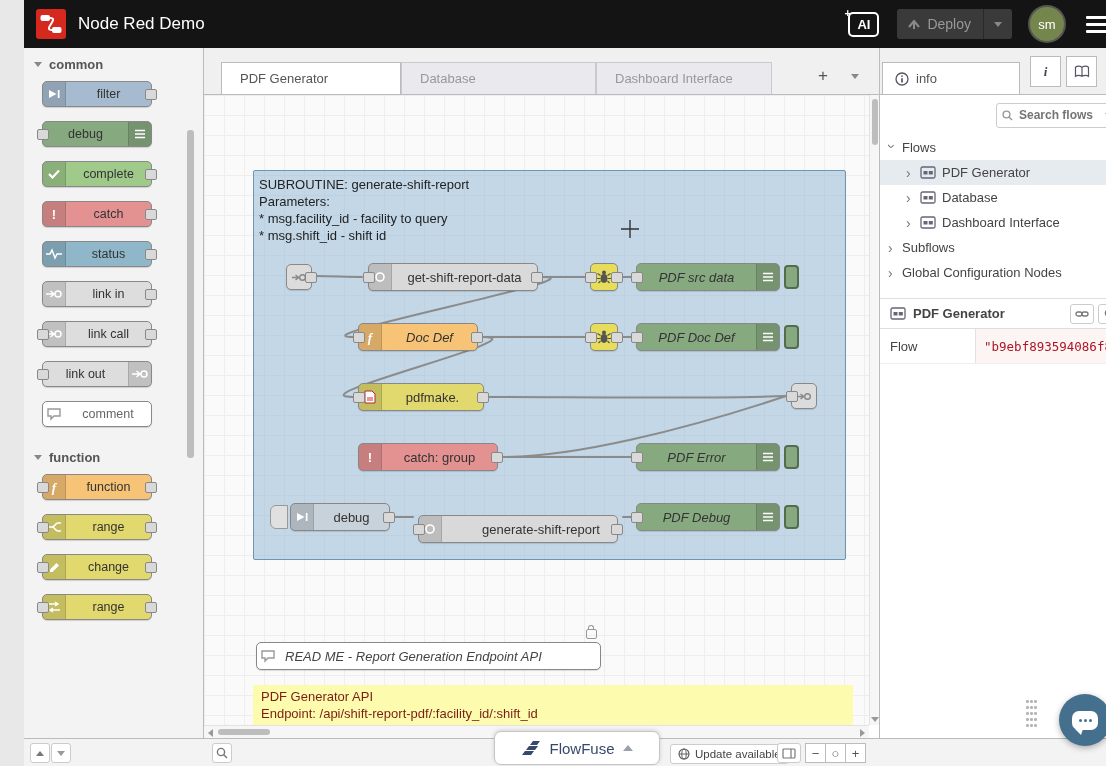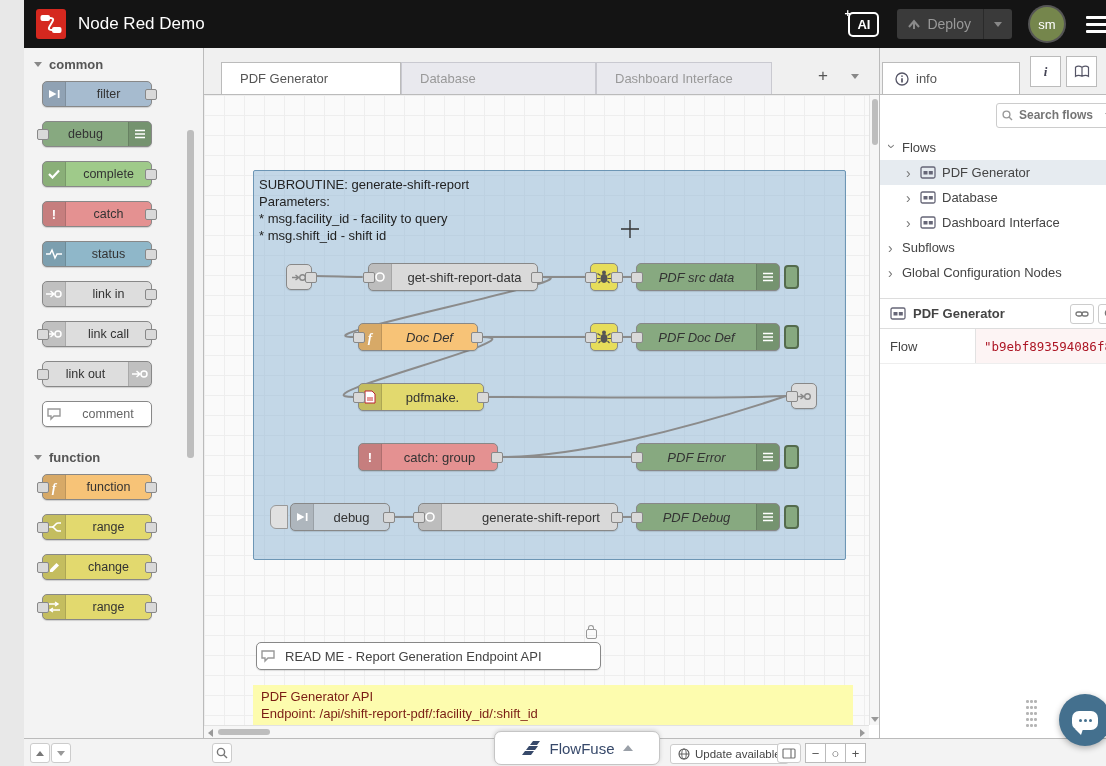--- a/index.html
+++ b/index.html
@@ -83,21 +83,21 @@
   .fnode{position:absolute;height:28px;border:1px solid #888;border-radius:5px;box-sizing:border-box;
          display:flex;align-items:center;font-size:13px;color:#333;z-index:3;
          box-shadow:0 1px 1px rgba(0,0,0,.12);cursor:move;}
   .nlabel{flex:1;text-align:center;white-space:nowrap;overflow:hidden;padding:0 6px;}
   .it{font-style:italic;}
   .dbg-toggle{position:absolute;width:15px;height:24px;background:#87a980;border:2px solid #546b4d;
               border-radius:4px;box-sizing:border-box;z-index:3;cursor:pointer;}
   .inject-btn{position:absolute;width:18px;height:24px;background:#e0e0e0;border:1px solid #999;
               border-radius:6px 0 0 6px;box-sizing:border-box;z-index:3;cursor:pointer;}
   .cmt-node{background:#fff;}
-  .cmt-node .nlabel{text-align:left;color:#444;}
+  .cmt-node .nlabel{text-align:left;font-style:italic;color:#444;}
   .api-note{position:absolute;left:49px;top:590px;width:600px;background:#fdfcae;z-index:2;
             padding:3px 8px;color:#7a1d14;font-size:13px;line-height:17px;box-sizing:border-box;}
   .crosshair{position:absolute;left:417px;top:125px;z-index:5;}
   .lock-badge{position:absolute;left:382px;top:534px;width:9px;height:8px;border:1.5px solid #999;
               border-radius:2px;z-index:3;}
   .lock-badge:before{content:"";position:absolute;left:1px;top:-5px;width:4px;height:4px;
               border:1.5px solid #999;border-bottom:none;border-radius:3px 3px 0 0;}
   
   .vscroll{position:absolute;left:665px;top:47px;width:10px;height:630px;background:#f6f6f6;
            border-left:1px solid #e2e2e2;box-sizing:border-box;}
@@ -496,21 +496,21 @@
       <div class="fnode" style="left:86px;top:408px;width:100px;background:#c8d2da;">
         <span class="strip sl">
             <svg width="12" height="12">
               <path d="M1 2 L8.5 6 L1 10 Z" fill="#fff"></path>
               <rect x="9.8" y="2" width="1.7" height="8" fill="#fff"></rect>
             </svg>
           </span>
         <span class="nlabel">debug</span>
         <span class="port pR"></span>
       </div>
-      <div class="fnode" style="left:214px;top:408px;width:200px;background:#d9d9d9;gap:23px;">
+      <div class="fnode" style="left:214px;top:420px;width:200px;background:#d9d9d9;gap:23px;">
         <span class="port pL"></span>
         <span class="strip sl">
             <svg width="12" height="12">
               <circle cx="6" cy="6" r="4" fill="none" stroke="#fff" stroke-width="1.6"></circle>
             </svg>
           </span>
         <span class="nlabel">generate-shift-report</span>
         <span class="port pR"></span>
       </div>
       <div class="fnode" style="left:432px;top:408px;width:144px;background:#87a980;">

